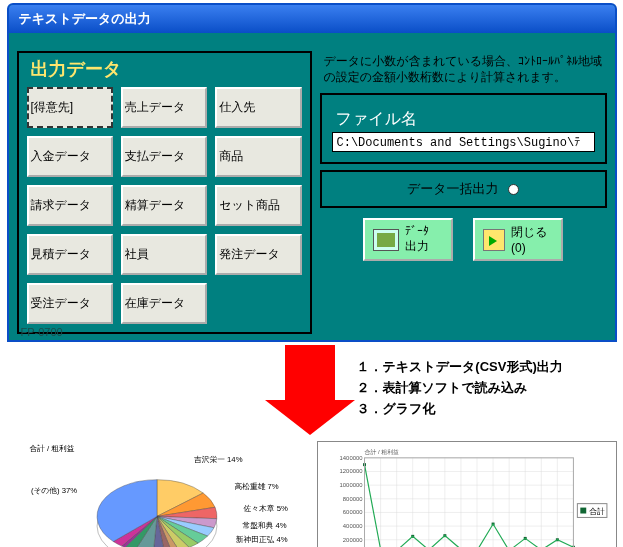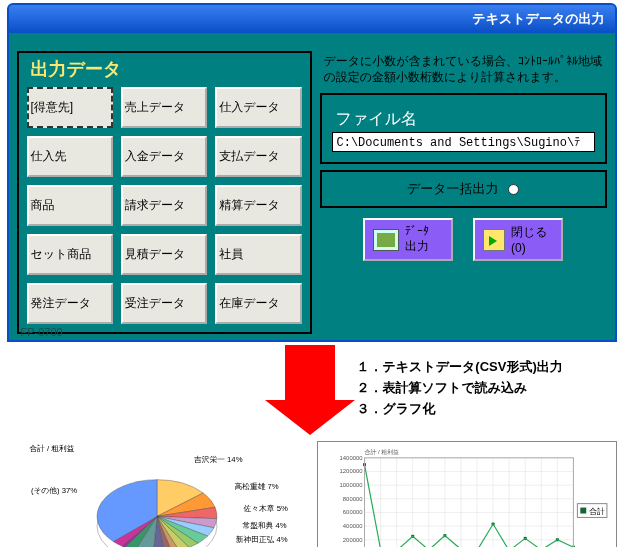--- a/index.html
+++ b/index.html
@@ -16,21 +16,20 @@
     border-radius: 6px 6px 0 0;
     overflow: hidden;
     background: #008080;
   }
   .titlebar {
     background: linear-gradient(to bottom, #3a7ff0, #0a4ec7);
     color: #fff;
     font-weight: bold;
     padding: 5px 10px;
     font-size: 13px;
-    text-align: right;
   }
   .winbody {
     display: flex;
     background: #008080;
     padding: 6px 8px 6px 8px;
     gap: 8px;
     position: relative;
     margin-top: 12px;
   }
   .leftpanel {
@@ -107,21 +106,21 @@
     border:1px solid #333; border-radius:50%;
     background:#fff; vertical-align:middle; margin-left:6px;
   }
   .actionrow {
     display: flex;
     justify-content: center;
     gap: 20px;
     margin-top: 4px;
   }
   .actbtn {
-    background: #8b5cf6;
+    background: #86efac;
     border: 2px outset #fff;
     padding: 4px 8px;
     display: flex;
     align-items: center;
     gap: 6px;
     font-size: 12px;
     cursor: pointer;
     min-width: 90px;
   }
   .icon-box {
@@ -194,21 +193,20 @@
 
 <div class="window">
   <div class="titlebar">テキストデータの出力</div>
   <div class="winbody">
 
     <div class="leftpanel">
       <div class="leftpanel-title">出力データ</div>
       <div class="btn-grid" id="btnGrid">
           <div class="btn selected">[得意先]</div>
           <div class="btn">売上データ</div>
-          <div class="btn">仕入データ</div>
           <div class="btn">仕入先</div>
           <div class="btn">入金データ</div>
           <div class="btn">支払データ</div>
           <div class="btn">商品</div>
           <div class="btn">請求データ</div>
           <div class="btn">精算データ</div>
           <div class="btn">セット商品</div>
           <div class="btn">見積データ</div>
           <div class="btn">社員</div>
           <div class="btn">発注データ</div>

